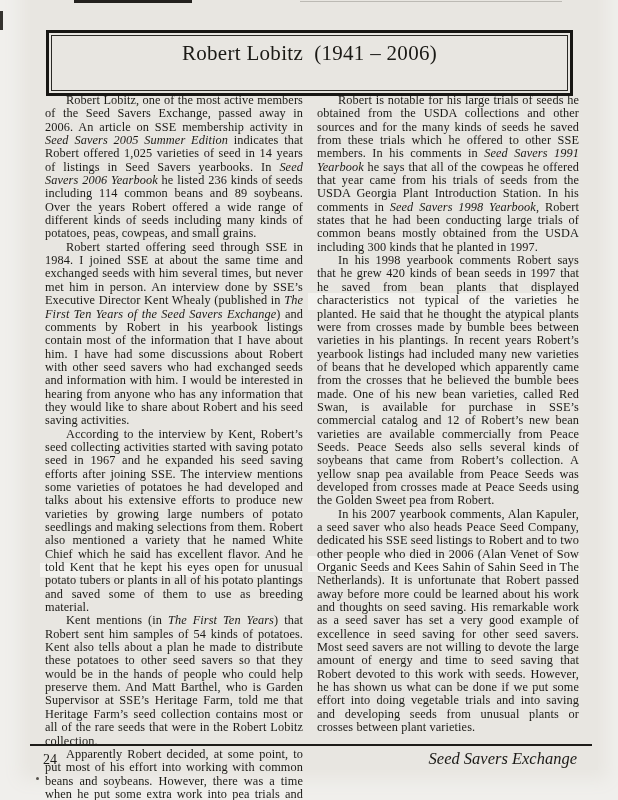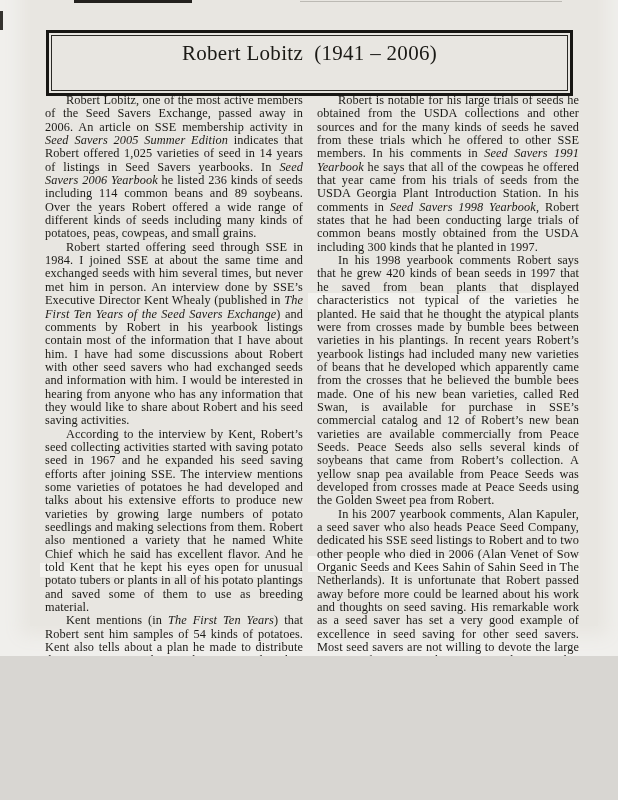--- a/index.html
+++ b/index.html
@@ -3,21 +3,21 @@
 <meta charset="utf-8">
 <style>
   html, body {
     margin: 0;
     padding: 0;
     background: #d8d6d2;
   }
   .page {
     position: relative;
     width: 618px;
-    height: 656px;
+    height: 800px;
     background: #f0efec;
     overflow: hidden;
     font-family: "Liberation Serif", "DejaVu Serif", serif;
     color: #1b1a16;
   }
   
   .scan-tone {
     position: absolute;
     left: 30px; top: -14px; right: 20px; bottom: 30px;
     background: #e8e6e1;
@@ -101,21 +101,21 @@
     position: absolute;
     left: 43px; top: 752px;
     font-size: 14px;
     z-index: 2;
   }
   .journal-name {
     position: absolute;
     right: 41px; top: 749px;
     font-size: 16.5px;
     font-style: italic;
-    font-weight: bold;
+    font-weight: normal;
     z-index: 2;
   }
 </style>
 </head>
 <body>
 
 <div class="page">
 
   <div class="scan-tone"></div>
 

